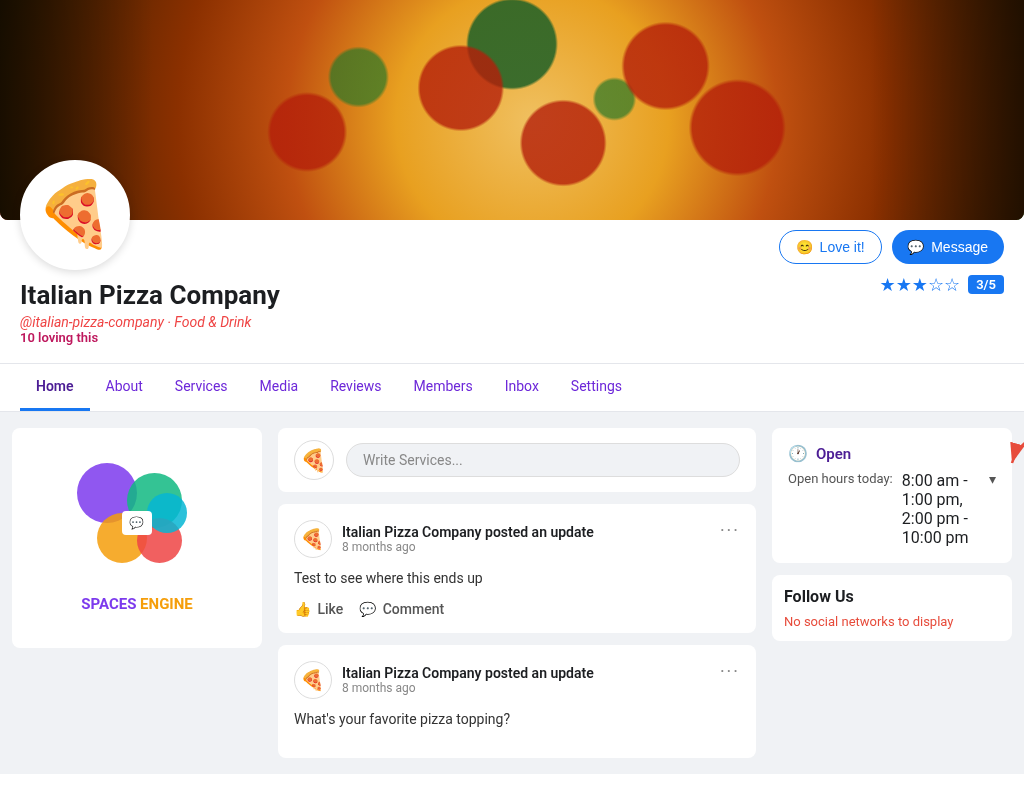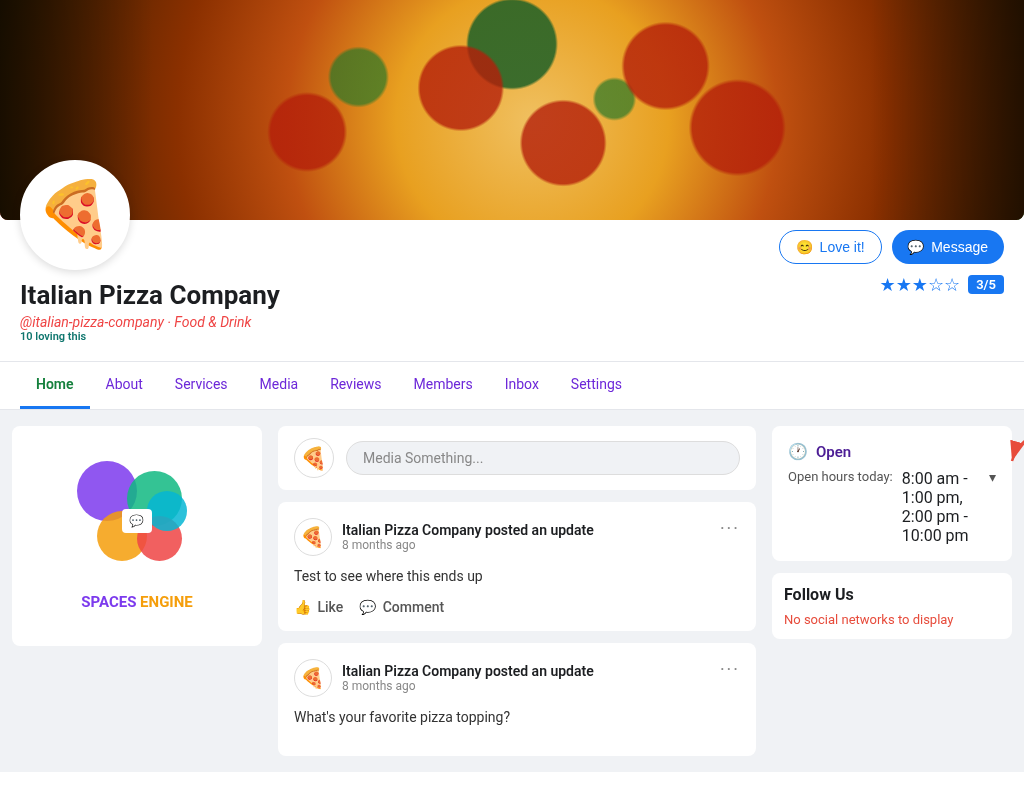--- a/index.html
+++ b/index.html
@@ -68,33 +68,33 @@
     .rating-row { display: flex; align-items: center; gap: 8px; }
     .stars { color: #1877f2; font-size: 18px; }
     .rating-badge {
       background: #1877f2; color: #fff; border-radius: 4px;
       padding: 2px 8px; font-size: 13px; font-weight: 600;
     }
 
     .profile-info { padding-top: 60px; }
     .company-name { font-size: 26px; font-weight: 700; color: #1c1e21; margin-bottom: 4px; }
     .company-meta { font-size: 14px; color: #ef4444; margin-bottom: 0; font-style: italic; }
-    .company-loving { font-size: 11px; color: #0f766e; font-weight: 600; }
+    .company-loving { font-size: 13px; color: #be185d; font-weight: 600; }
 
     
     .nav-bar {
       border-top: 1px solid #e4e6eb; border-bottom: 1px solid #e4e6eb;
       display: flex; padding: 0 20px; background: #fff; margin-top: 8px;
     }
     .nav-item {
       padding: 14px 16px; font-size: 14px; color: #6d28d9; cursor: pointer;
       border-bottom: 3px solid transparent; font-weight: 400;
       transition: color 0.2s;
     }
-    .nav-item.active { color: #15803d; border-bottom-color: #1877f2; font-weight: 600; }
+    .nav-item.active { color: #4c1d95; border-bottom-color: #1877f2; font-weight: 600; }
 
     
     .main-content {
       display: grid; grid-template-columns: 250px 1fr 240px;
       gap: 16px; padding: 16px 12px; background: #f0f2f5;
     }
 
     
     .left-sidebar {}
     .spaces-engine-widget {
@@ -257,21 +257,21 @@
           <span class="spaces">SPACES</span>
           <span class="engine">ENGINE</span>
         </div>
       </div>
     </div>
 
     <div class="center-feed">
 
       <div class="write-post-card">
         <div class="post-avatar">🍕</div>
-        <div class="write-input">Media Something...</div>
+        <div class="write-input">Write Services...</div>
       </div>
 
       <div class="post-card">
         <div class="post-header">
           <div class="post-author-info">
             <div class="post-avatar-sm">🍕</div>
             <div>
               <div class="post-author-name">
                 <span>Italian Pizza Company</span>
                 <span> <span>posted an update</span></span>

